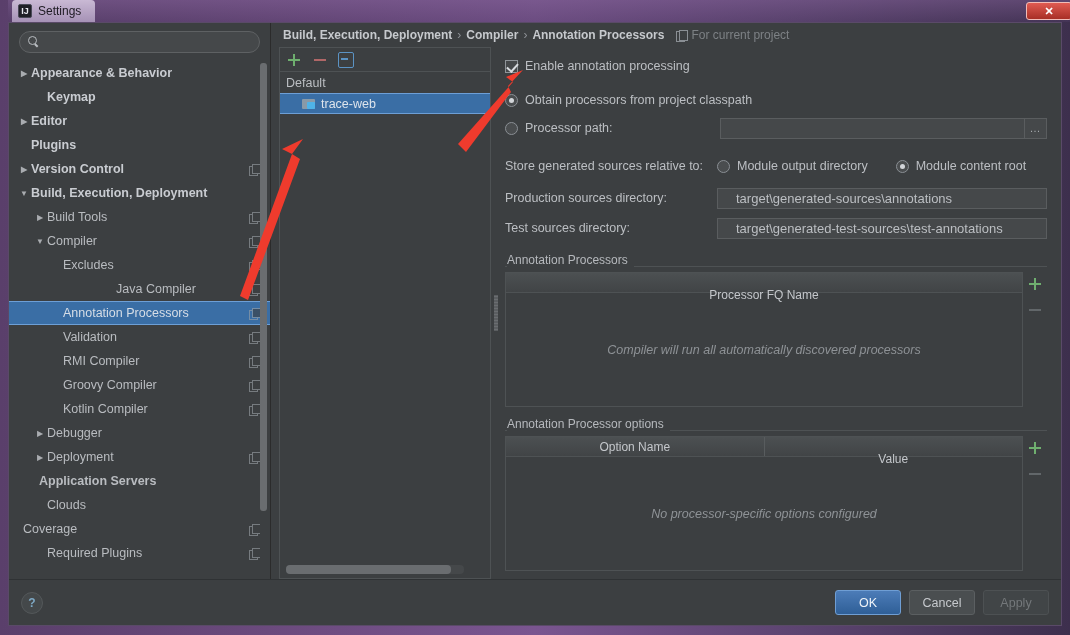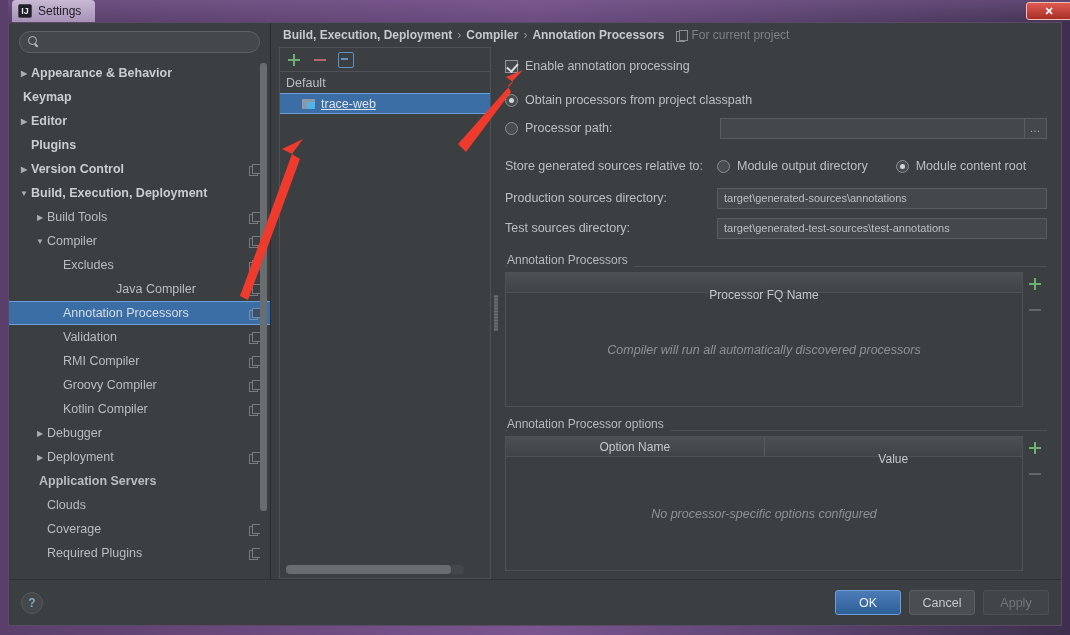--- a/index.html
+++ b/index.html
@@ -265,21 +265,21 @@
   }
   .mod-row {
     height: 21px;
     display: flex; align-items: center;
     padding-left: 6px;
     font-size: 12.5px;
     color: #bcbfc3;
     white-space: nowrap;
     cursor: default;
   }
-  .mod-row.indent { padding-left: 22px; text-decoration: underline; }
+  .mod-row.indent { padding-left: 22px; }
   .mod-row.selected {
     background: #3a6ea5;
     border-top: 1px solid #6d9fd6;
     border-bottom: 1px solid #6d9fd6;
     color: #dde4ec;
   }
   .folder-ic {
     width: 14px; height: 12px; margin-right: 5px;
     flex: 0 0 14px;
     position: relative;
@@ -361,22 +361,22 @@
     left: 3px; top: 3px;
     width: 5px; height: 5px; border-radius: 50%;
     background: #d2d5d9;
   }
   .lbl { font-size: 12.5px; color: #bcbfc3; white-space: nowrap; }
   .txtfield {
     background: #45484a;
     border: 1px solid #5a5d5f;
     height: 21px;
     display: flex; align-items: center;
-    padding: 0 6px;
-    font-size: 11px;
+    padding: 0 18px;
+    font-size: 13px;
     color: #bcbfc3;
     white-space: nowrap; overflow: hidden;
   }
   .browse-btn {
     width: 22px; height: 21px;
     background: #45484a;
     border: 1px solid #5a5d5f;
     border-left: none;
     display: flex; align-items: center; justify-content: center;
     color: #a5a9ad; font-size: 11px;
@@ -525,21 +525,21 @@
             <span class="search-glyph"></span>
             <input id="search-input" type="text" placeholder="" style="">
           </div>
         </div>
         <div id="tree-scroll">
           <div id="tree-items">
               <div class="tree-item bold" style="padding-left: 8px;">
                 <span class="arrow">▶</span>
                 <span class="tree-label">Appearance &amp; Behavior</span>
               </div>
-              <div class="tree-item bold" style="padding-left: 0;">
+              <div class="tree-item bold" style="padding-left: 24px;">
                 <span class="arrow"></span>
                 <span class="tree-label">Keymap</span>
               </div>
               <div class="tree-item bold" style="padding-left: 8px;">
                 <span class="arrow">▶</span>
                 <span class="tree-label">Editor</span>
               </div>
               <div class="tree-item bold" style="padding-left: 8px;">
                 <span class="arrow"></span>
                 <span class="tree-label">Plugins</span>
@@ -608,21 +608,21 @@
                 <span class="copy-ic"></span>
               </div>
               <div class="tree-item" style="padding-left: 16px; font-weight: bold;">
                 <span class="arrow"></span>
                 <span class="tree-label">Application Servers</span>
               </div>
               <div class="tree-item" style="padding-left: 24px;">
                 <span class="arrow"></span>
                 <span class="tree-label">Clouds</span>
               </div>
-              <div class="tree-item" style="padding-left: 24px;">
+              <div class="tree-item" style="">
                 <span class="arrow"></span>
                 <span class="tree-label">Coverage</span>
                 <span class="copy-ic"></span>
               </div>
               <div class="tree-item" style="padding-left: 24px;">
                 <span class="arrow"></span>
                 <span class="tree-label">Required Plugins</span>
                 <span class="copy-ic"></span>
               </div>
             </div>

